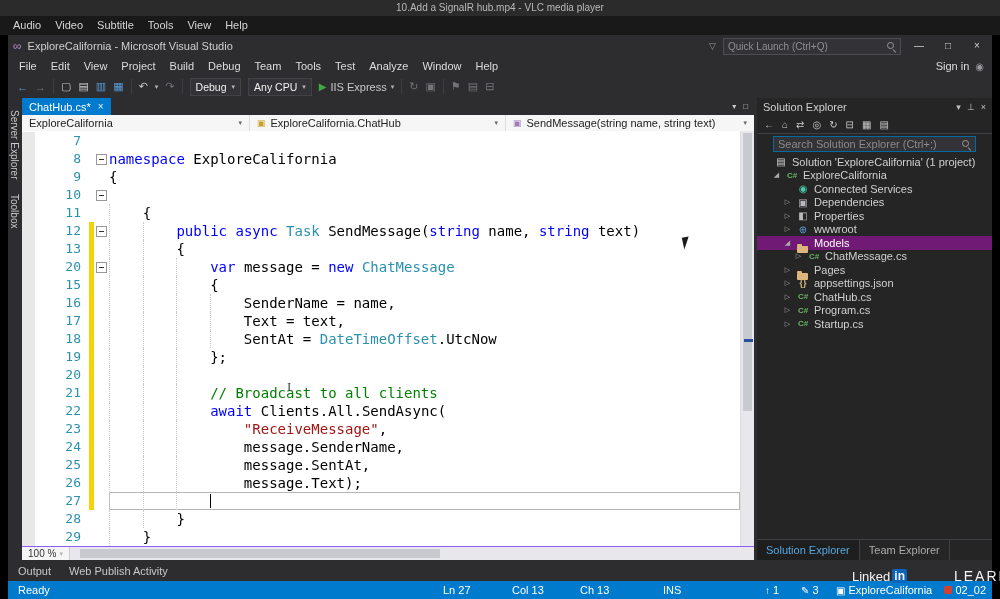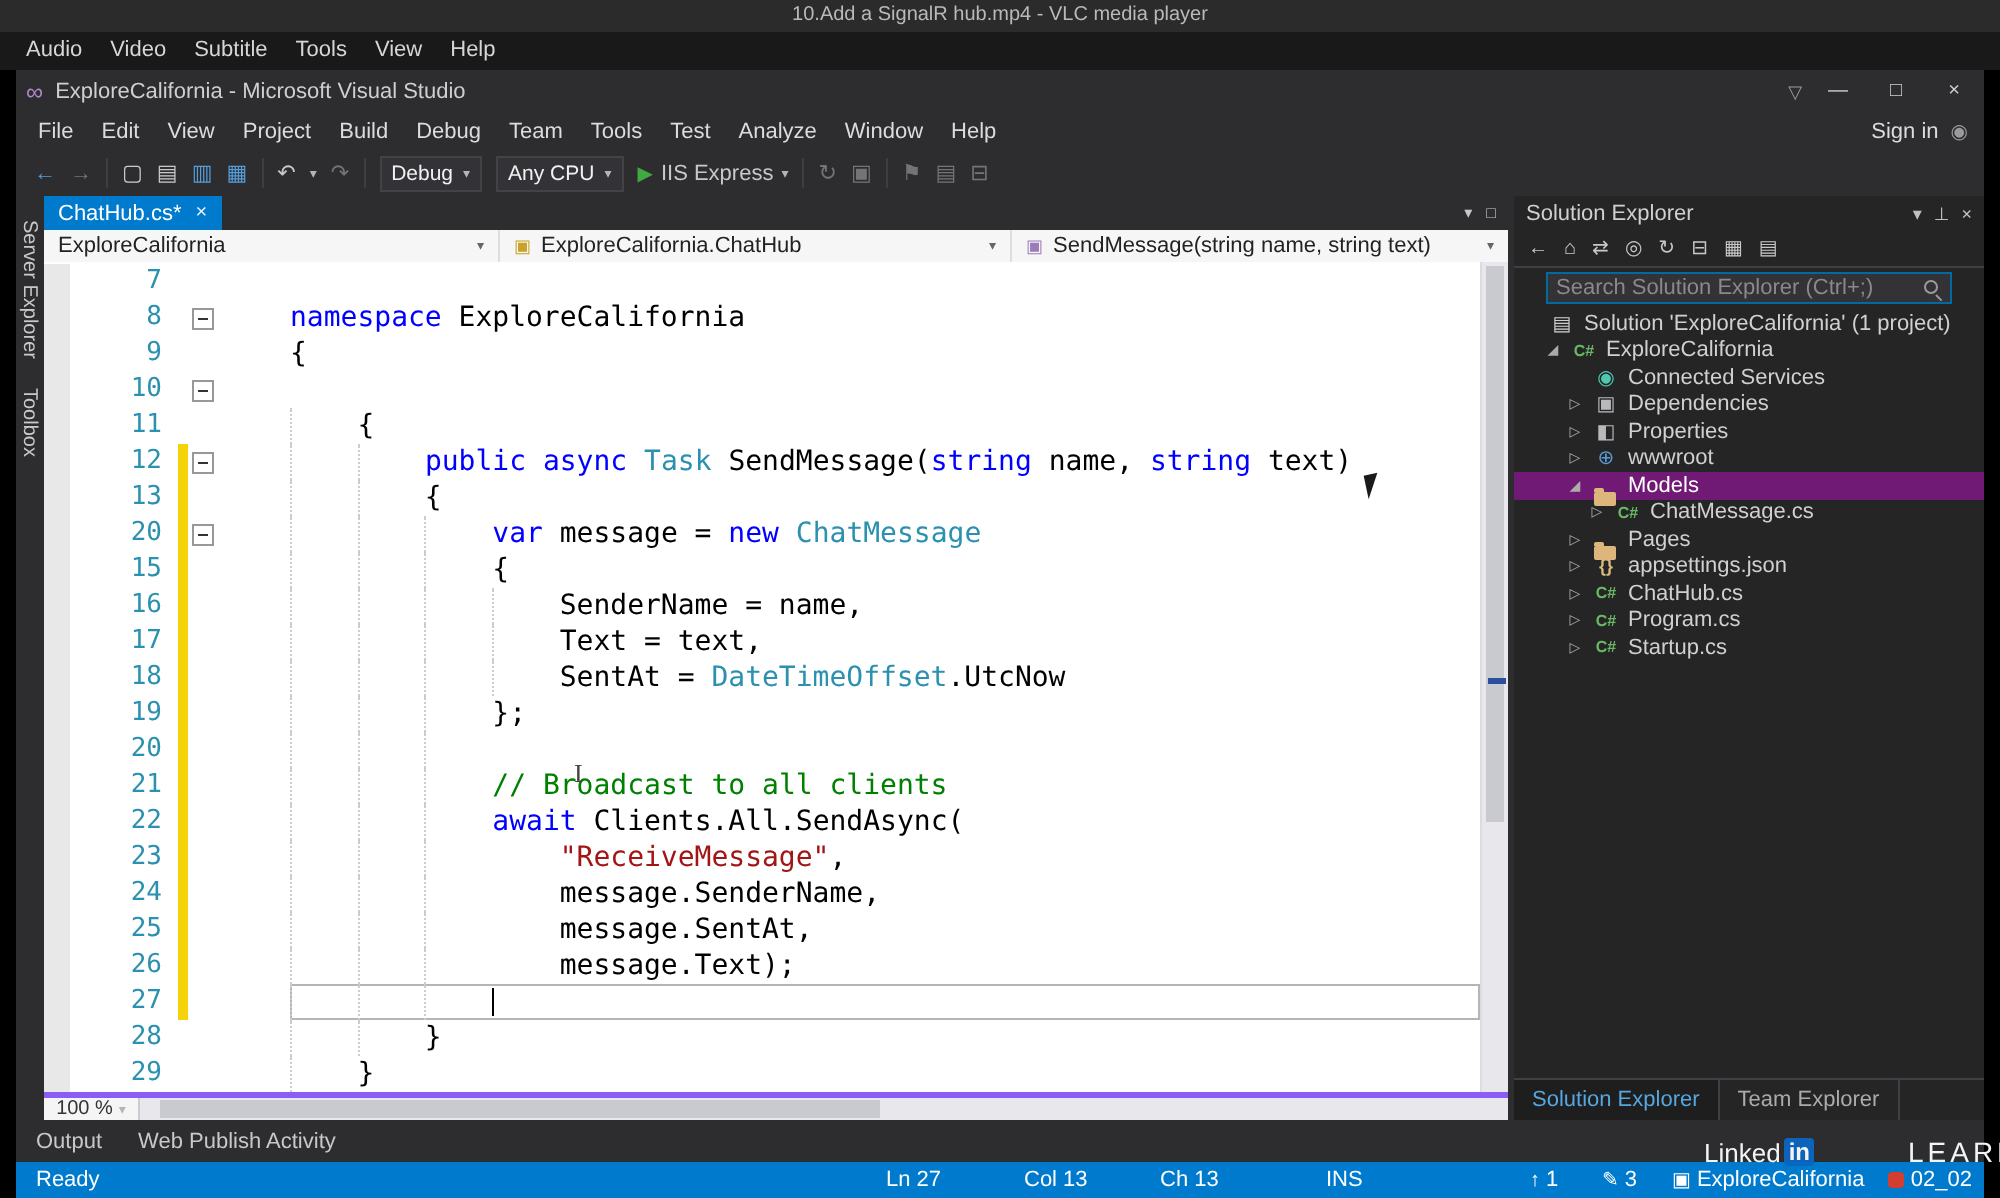--- a/index.html
+++ b/index.html
@@ -78,32 +78,32 @@
   .code{position:absolute;top:33px;left:0;width:718px;height:415px;background:#fff;overflow:hidden;padding-top:1px;}
   .cl{display:flex;height:18px;line-height:18px;font-family:"DejaVu Sans Mono",monospace;font-size:14px;}
   .cl-glyph{width:13px;background:#e8e8e8;}
   .cl-num{width:46px;color:#2b91af;text-align:right;padding-right:8px;font-size:13px;box-sizing:content-box;}
   .cl-chg{width:5px;}
   .cl-chg.on{background:#f6d308;}
   .cl-fold{width:15px;position:relative;}
   .cl-fold.has::before{content:"";position:absolute;left:2px;top:4px;width:9px;height:9px;
     border:1px solid #989898;background:#fff;}
   .cl-fold.has::after{content:"";position:absolute;left:5px;top:9px;width:5px;height:1px;background:#333;}
-  .cl-code{flex:1;position:relative;white-space:pre;color:#000;margin-left:36px;}
+  .cl-code{flex:1;position:relative;white-space:pre;color:#000;}
   .cl.current .cl-code{box-shadow:inset 0 0 0 1px #b5b5b5;}
   .tk-k{color:#0000ff;} .tk-t{color:#2b91af;} .tk-s{color:#a31515;} .tk-c{color:#008000;} .tk-p{color:#000;}
   .guide{position:absolute;top:0;bottom:0;border-left:1px dotted #cccccc;}
   .caret-i{position:absolute;top:2px;width:1px;height:14px;background:#000;}
 
   .vscroll{position:absolute;top:33px;right:0;width:14px;height:415px;background:#e8e8ec;border-left:1px solid #dcdce0;box-sizing:border-box;}
   .vthumb{position:absolute;left:2px;right:2px;top:2px;height:278px;background:#c9cad0;}
   .vmark{position:absolute;right:1px;top:208px;width:9px;height:3px;background:#2a4f9e;}
 
   .hscroll{position:absolute;bottom:0;left:0;right:0;height:14px;background:#e8e8ec;
-    border-top:3px solid #8b5cf6;display:flex;align-items:center;box-sizing:border-box;}
+    border-top:1px solid #8b5cf6;display:flex;align-items:center;box-sizing:border-box;}
   .zoom{width:48px;height:100%;background:#f5f5f5;border-right:1px solid #ccc;font-size:10px;color:#333;
     display:flex;align-items:center;justify-content:center;gap:3px;box-sizing:border-box;}
   .hthumb{margin-left:10px;width:360px;height:9px;background:#c9cad0;}
 
   .splitter{position:absolute;left:746px;top:0;width:3px;bottom:0;background:#2d2d30;}
 
   
   .solution{position:absolute;left:749px;right:0;top:0;bottom:0;background:#252526;color:#d0d0d0;}
   .se-header{height:17px;display:flex;align-items:center;font-size:11px;padding:0 6px;}
   .se-header-icons{margin-left:auto;display:flex;gap:6px;font-size:9px;color:#c0c0c0;}
@@ -166,20 +166,24 @@
   </div>
 
 <div class="video">
   <div class="vs">
 
     <div class="vs-titlebar">
       <span class="vs-logo">∞</span>
       <span>ExploreCalifornia - Microsoft Visual Studio</span>
       <span class="vs-tb-right">
         <span class="tb-funnel">▽</span>
+        <span class="ql">
+          <span>Quick Launch (Ctrl+Q)</span>
+          <span class="mag"></span>
+        </span>
         <span class="wbtn">—</span>
         <span class="wbtn">□</span>
         <span class="wbtn">×</span>
       </span>
     </div>
 
     <div class="vs-menubar">
       <span id="vs-menu-items">
           <span class="vs-menu-item">File</span>
           <span class="vs-menu-item">Edit</span>

